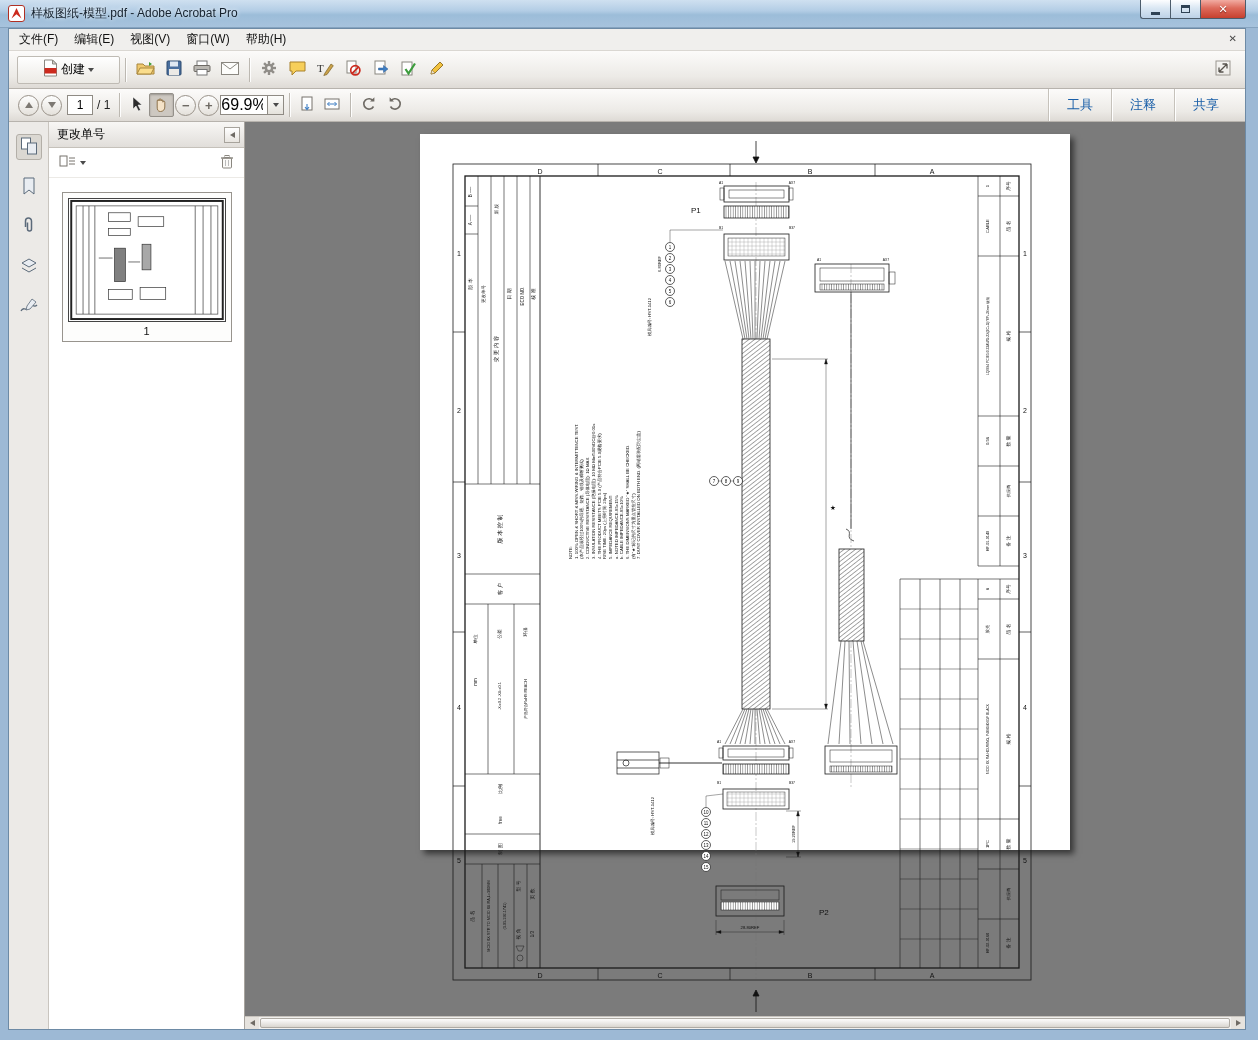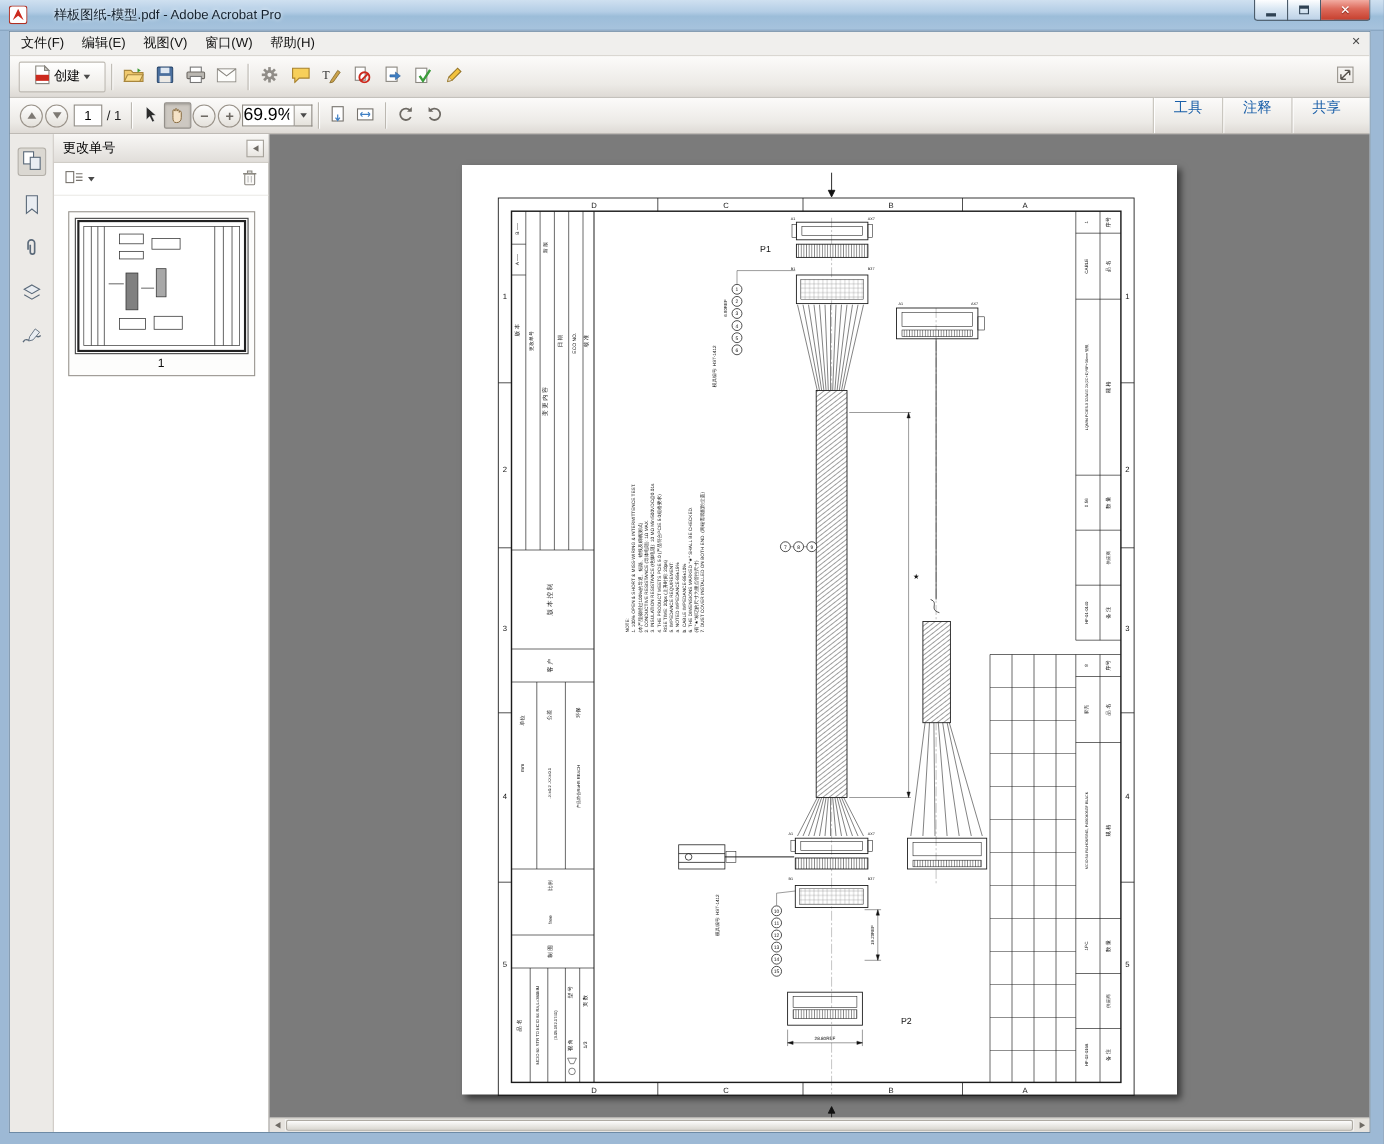--- a/index.html
+++ b/index.html
@@ -3,73 +3,73 @@
 <meta charset="utf-8">
 <style>
 *{box-sizing:border-box;margin:0;padding:0}
 html,body{width:1258px;height:1040px;overflow:hidden}
 body{font-family:"Liberation Sans","DejaVu Sans",sans-serif;background:#9db9d5;position:relative;font-size:12px}
 
 .titlebar{position:absolute;top:0;left:0;width:100%;height:28px;
   background:linear-gradient(180deg,#cfe0f0 0%,#b3cde5 40%,#9cbdd9 55%,#a7c3dd 100%);
   display:flex;align-items:center;padding-left:8px;border-bottom:1px solid #85a3bf}
 .app-icon{width:17px;height:17px}
-.title-text{margin-left:24px;color:#16222e;text-shadow:0 0 4px #fff}
+.title-text{margin-left:6px;color:#16222e;text-shadow:0 0 4px #fff}
 .win-controls{position:absolute;top:0;right:12px;display:flex}
 .win-btn{height:19px;border:1px solid #4c5c6b;border-top:none;display:flex;align-items:center;justify-content:center}
 .win-btn.minb,.win-btn.maxb{width:30px;background:linear-gradient(#fdfeff,#dae7f3 45%,#bdd2e7)}
 .win-btn.minb{border-radius:0 0 0 3px;border-right:none}
 .win-btn.maxb{border-right:none}
 .win-btn.closeb{width:46px;background:linear-gradient(#f2aca2,#dd6a5b 45%,#c6402e);border-radius:0 0 3px 0;color:#fff;font-weight:bold;font-size:11px;text-shadow:0 1px 1px #7c1d10}
 .glyph-min{width:9px;height:3px;background:#2f4254;margin-top:8px}
 .glyph-max{width:9px;height:8px;border:1px solid #2f4254;border-top:3px solid #2f4254}
 
 .app-body{position:absolute;top:28px;left:8px;right:12px;bottom:10px;background:#fff;border:1px solid #6d8aa5;display:flex;flex-direction:column}
 .menubar{height:22px;background:#f0efed;border-bottom:1px solid #dad7d2;display:flex;align-items:center;padding:0 2px;position:relative;flex:none}
 .menu-item{padding:3px 8px;color:#121212}
 .menubar-close{position:absolute;right:8px;top:4px;color:#4a4a4a;font-size:10px;font-weight:bold}
 .toolbar{background:linear-gradient(#fcfbfa,#eceae6 70%,#dedad5);border-bottom:1px solid #b7b3ad;display:flex;align-items:center;flex:none}
 .toolbar1{height:38px;padding:0 8px}
 .toolbar2{height:33px;padding:0 8px}
 .tb-btn{height:28px;min-width:28px;display:flex;align-items:center;justify-content:center;gap:3px;padding:0 4px;border:1px solid transparent;border-radius:2px}
 .tb-btn.small{height:24px;min-width:24px}
-.create-btn{border-color:#bfbbb4;background:linear-gradient(#fff,#eceae5);padding:0 13px}
+.create-btn{border-color:#bfbbb4;background:linear-gradient(#fff,#eceae5);padding:0 25px}
 .sep{width:1px;height:24px;background:#bcb8b1;box-shadow:1px 0 0 rgba(255,255,255,.9);margin:0 5px;flex:none}
 .caret{width:0;height:0;border-left:3.5px solid transparent;border-right:3.5px solid transparent;border-top:4px solid #4a4a4a}
 .toolbar-right-icon{margin-left:auto}
 .circle-btn{width:21px;height:21px;border-radius:50%;border:1px solid #999289;background:linear-gradient(#fefefe,#e4e1db);display:flex;align-items:center;justify-content:center;margin:0 1px}
 .tri-up{width:0;height:0;border-left:4px solid transparent;border-right:4px solid transparent;border-bottom:6px solid #7d7973}
 .tri-down{width:0;height:0;border-left:4px solid transparent;border-right:4px solid transparent;border-top:6px solid #7d7973}
 .tri-left{width:0;height:0;border-top:3.5px solid transparent;border-bottom:3.5px solid transparent;border-right:5px solid #6f6b65}
 .tri-right{width:0;height:0;border-top:3.5px solid transparent;border-bottom:3.5px solid transparent;border-left:5px solid #6f6b65}
 .page-input{width:26px;height:20px;border:1px solid #8f8b84;background:#fff;text-align:center;font-size:12px;margin:0 4px}
 .page-total{color:#222;margin-right:4px}
 .zoom-input{width:48px;height:20px;border:1px solid #8f8b84;background:#fff;text-align:right;padding-right:4px;font-size:16px}
 .zoom-caret{width:16px;height:20px;border:1px solid #8f8b84;border-left:none;background:linear-gradient(#fdfdfc,#e5e2dc);display:flex;align-items:center;justify-content:center}
 .pressed{background:#cdc8c1;border:1px solid #94908a;box-shadow:inset 0 1px 2px rgba(0,0,0,.25);border-radius:2px}
 .zoom-sign{font-size:13px;font-weight:bold;color:#6e6a64;line-height:1}
-.tb2-right{margin-left:auto;display:flex;align-items:flex-start;height:100%}
+.tb2-right{margin-left:auto;display:flex;align-items:center;height:100%}
 .right-tab{color:#1a5fa8;padding:0 18px;font-size:13px}
 .tab-sep{width:1px;height:100%;background:#c6c2bb;box-shadow:1px 0 0 #fff}
 
 .content{flex:1;display:flex;min-height:0}
 .nav-strip{width:40px;background:#eceae7;border-right:1px solid #c9c5bf;padding-top:12px;display:flex;flex-direction:column;align-items:center;gap:14px;flex:none}
 .nav-icon{width:26px;height:26px;display:flex;align-items:center;justify-content:center;border:1px solid transparent;border-radius:3px}
 .nav-icon.active{background:#dbd8d2;border-color:#b3afa8}
 .thumb-panel{width:196px;background:#fff;border-right:1px solid #a8a49e;display:flex;flex-direction:column;flex:none}
 .panel-header{height:26px;background:linear-gradient(#f8f7f5,#e1deda);border-bottom:1px solid #c5c1ba;display:flex;align-items:center;padding:0 8px;position:relative}
 .collapse-btn{position:absolute;right:4px;top:5px;width:16px;height:16px;border:1px solid #a7a39c;background:linear-gradient(#fff,#e8e5e0);display:flex;align-items:center;justify-content:center}
 .panel-toolbar{height:30px;display:flex;align-items:center;padding:0 10px;gap:3px;border-bottom:1px solid #eceae6}
 .trash-btn{margin-left:auto}
 .thumb-area{flex:1;padding-top:14px;display:flex;flex-direction:column;align-items:center}
 .thumb-sel{border:1px solid #98948e;padding:5px 5px 2px 5px;background:#fdfdfc}
 .thumb-page{border:1px solid #444;background:#fff;display:block}
 .thumb-label{text-align:center;font-size:11px;padding:3px 0 2px 0;color:#111}
 .doc-area{flex:1;background:#7b7b7b;position:relative;display:flex;justify-content:center;align-items:flex-start;overflow:hidden}
-.page{width:650px;height:845px;margin-top:28px;background:#fff;box-shadow:4px 4px 6px rgba(0,0,0,.55);flex:none}
+.page{width:650px;height:716px;margin-top:12px;background:#fff;box-shadow:4px 4px 6px rgba(0,0,0,.55);flex:none}
 .hscroll{position:absolute;bottom:0;left:0;right:0;height:13px;background:#f1f0ee;border-top:1px solid #c7c3bd;display:flex;align-items:center}
 .hs-btn{width:14px;height:12px;display:flex;align-items:center;justify-content:center;background:#e6e3de;flex:none}
 .hs-thumb{flex:1;height:10px;margin:0 1px;background:linear-gradient(#fdfdfd,#d9d6d0);border:1px solid #aeaaa3;border-radius:2px}
 
 .dwg text{fill:#111;font-family:"Liberation Sans","DejaVu Sans",sans-serif}
 </style>
 </head>
 <body>
 
 <div class="titlebar">

